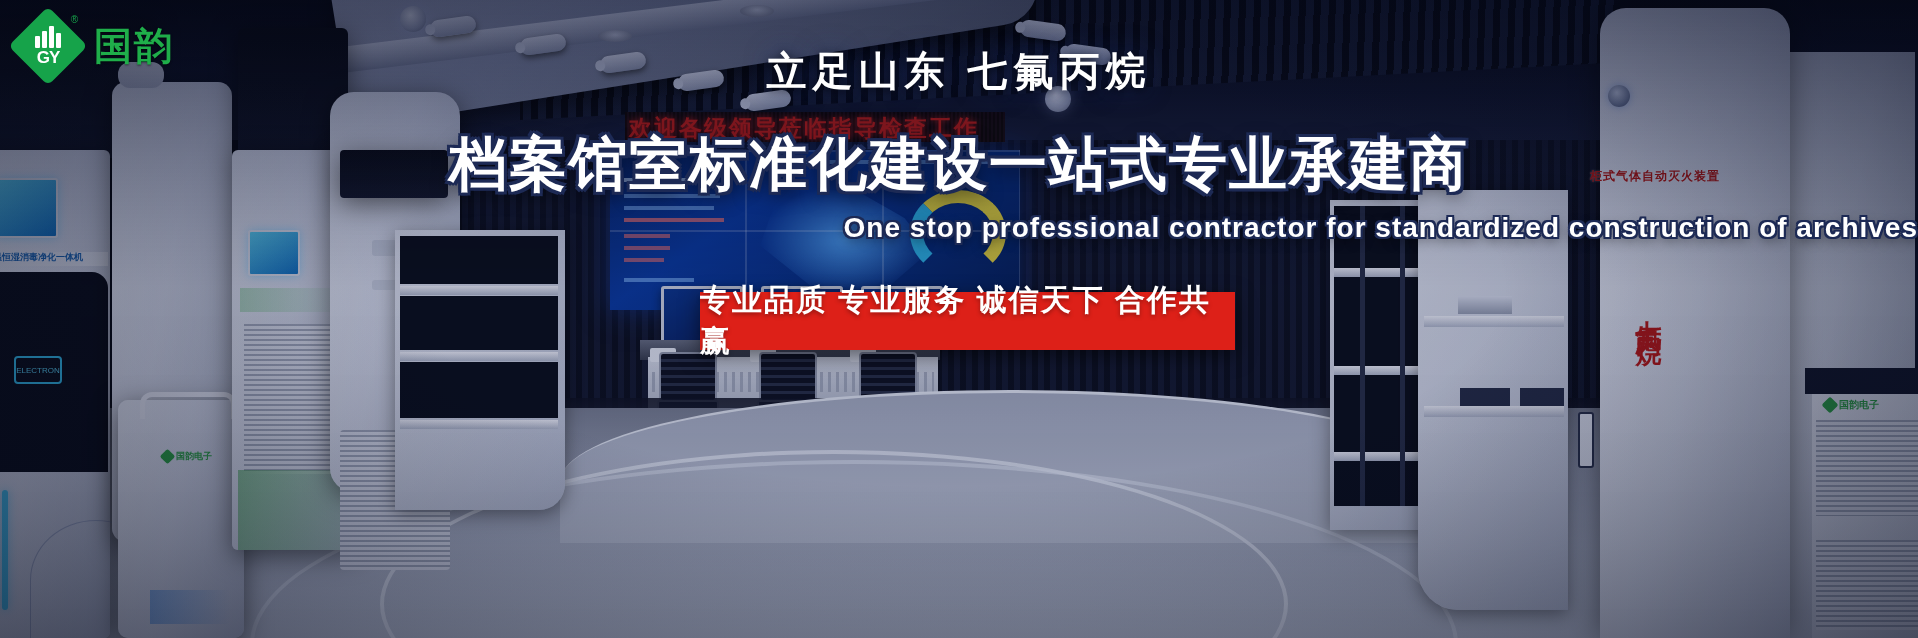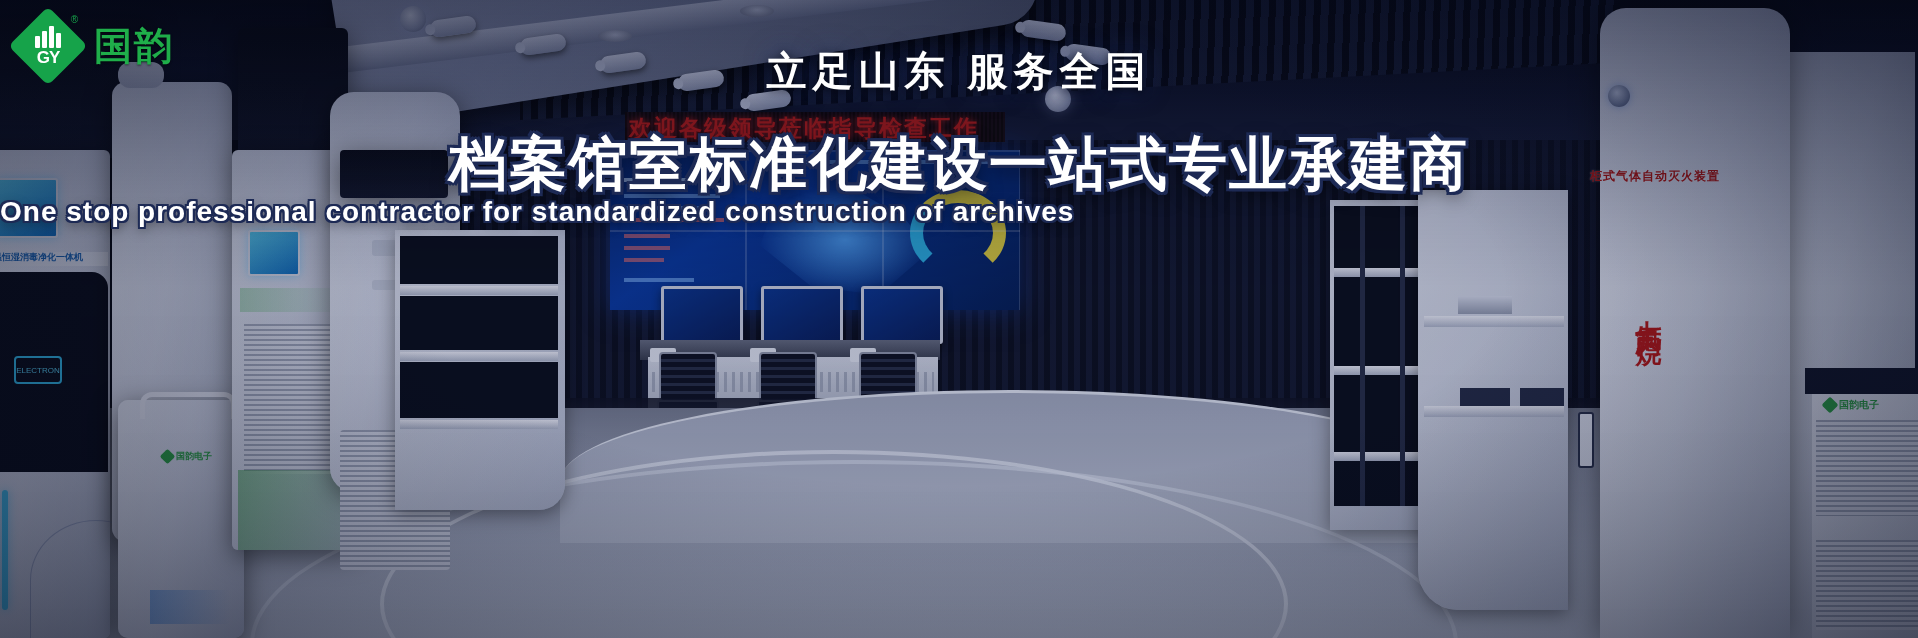--- a/index.html
+++ b/index.html
@@ -147,21 +147,21 @@
   .head-en1{position:absolute;left:0;right:0;top:92px;text-align:center;z-index:35;
     font-size:21px;font-weight:700;color:#eef2fb;letter-spacing:1.5px;
     text-shadow:0 2px 8px rgba(0,0,0,.8);}
 
   .headline{position:absolute;left:0;right:0;top:126px;text-align:center;z-index:36;
     font-size:58px;font-weight:700;color:#fff;letter-spacing:2px;white-space:nowrap;
     text-shadow:
       -3px -3px 0 #1d2a55, 3px -3px 0 #1d2a55, -3px 3px 0 #1d2a55, 3px 3px 0 #1d2a55,
       0 -3px 0 #1d2a55, 0 3px 0 #1d2a55, -3px 0 0 #1d2a55, 3px 0 0 #1d2a55,
       0 6px 18px rgba(0,0,0,.65);}
-  .head-en2{position:absolute;left:0;right:0;top:196px;text-align:left;z-index:36;
+  .head-en2{position:absolute;left:0;right:0;top:212px;text-align:right;z-index:36;
     font-size:28px;font-weight:700;color:#fff;letter-spacing:1px;white-space:nowrap;
     text-shadow:
       -2px -2px 0 #1d2a55, 2px -2px 0 #1d2a55, -2px 2px 0 #1d2a55, 2px 2px 0 #1d2a55,
       0 -2px 0 #1d2a55, 0 2px 0 #1d2a55, -2px 0 0 #1d2a55, 2px 0 0 #1d2a55,
       0 4px 12px rgba(0,0,0,.6);}
 
   .slogan{position:absolute;left:700px;top:292px;width:535px;height:58px;z-index:37;
     background:#dd2018;display:flex;align-items:center;justify-content:center;
     box-shadow:0 6px 20px rgba(0,0,0,.5);}
   .slogan span{font-size:30px;font-weight:700;color:#fff;letter-spacing:2px;
@@ -341,18 +341,21 @@
             <i style="height:22px"></i>
             <i style="height:15px"></i>
         </div>
         <div class="logo-gy">GY</div>
       </div>
       <div class="logo-r">®</div>
     </div>
     <div class="logo-text">国韵</div>
   </div>
 
-  <div class="head-sub">立足山东 服务全国</div>
+  <div class="head-sub">立足山东 七氟丙烷</div>
   <div class="headline">档案馆室标准化建设一站式专业承建商</div>
   <div class="head-en2">One stop professional contractor for standardized construction of archives</div>
 
+  <div class="slogan">
+    <span>专业品质  专业服务  诚信天下  合作共赢</span>
+  </div>
 
 </div>
 
 </body></html>

